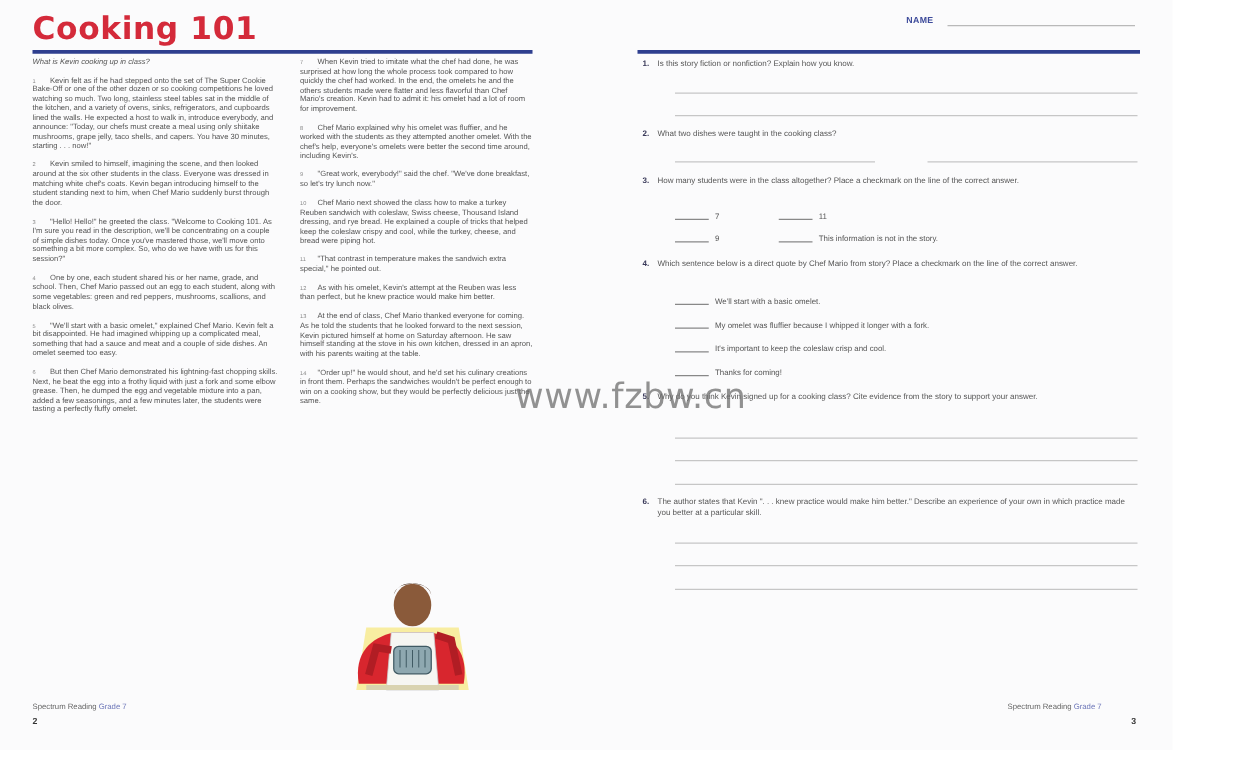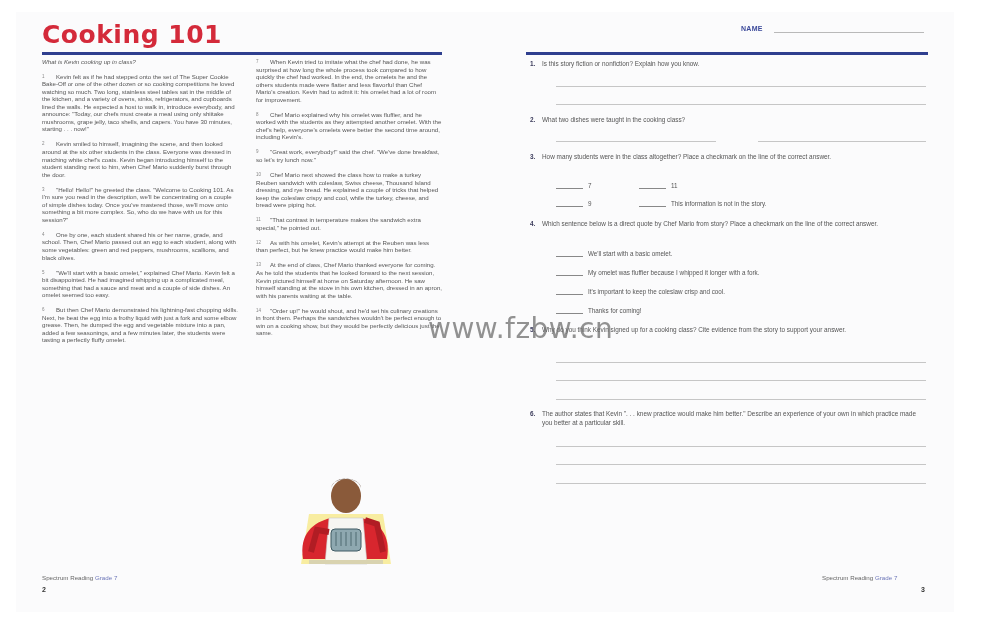--- a/index.html
+++ b/index.html
@@ -4,24 +4,23 @@
   <style>
     html, body { margin: 0; padding: 0; }
     body {
       width: 1004px; height: 626px; overflow: hidden;
       background: #ffffff;
       font-family: "Liberation Sans", sans-serif;
       color: #4a4a4a;
       position: relative;
     }
     .spread {
-      position: absolute; left: 0; top: 12px;
+      position: absolute; left: 0; top: 0;
       width: 938px; height: 600px;
       background: #fbfbfc;
-      margin-left: 16px;
     }
     .page { position: absolute; top: 0; height: 600px; }
     .page-left { left: 0; width: 470px; }
     .page-right { left: 470px; width: 468px; }
 
     .title {
       position: absolute; left: 26px; top: 8px;
       font-family: "DejaVu Sans", sans-serif;
       font-weight: bold; font-size: 25px; letter-spacing: 0.5px;
       color: #d42a3a; margin: 0; line-height: 30px;

